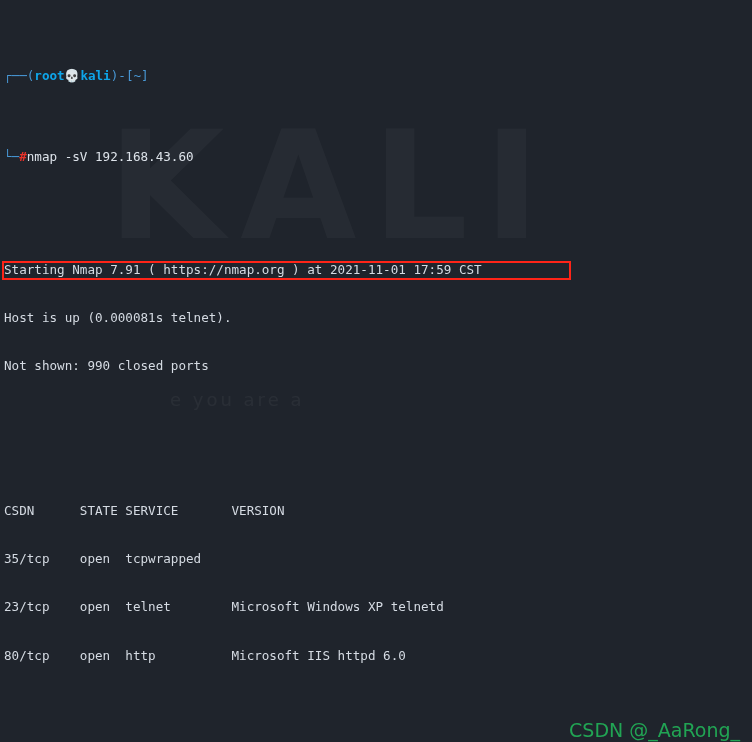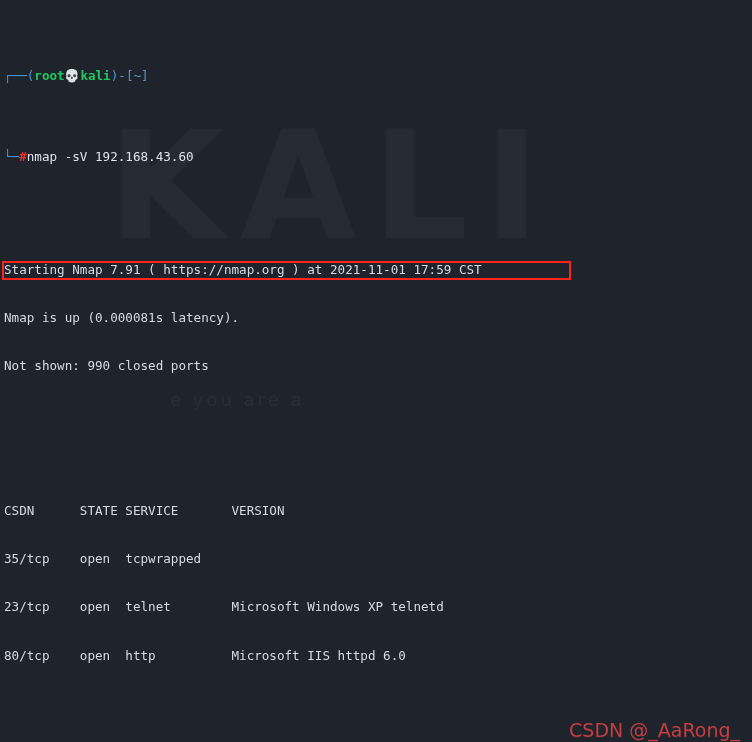--- a/index.html
+++ b/index.html
@@ -50,41 +50,41 @@
     color: #ffffff;
     opacity: 0.045;
     white-space: nowrap;
   }
   .wm-csdn {
     position: absolute;
     right: 12px;
     bottom: 4px;
     font-family: "DejaVu Sans", "Liberation Sans", sans-serif;
     font-size: 19px;
-    color: #ef4444;
+    color: #22c55e;
     opacity: 0.80;
     white-space: nowrap;
     z-index: 4;
   }
 
   
   .screen {
     position: relative;
     z-index: 2;
     padding: 4px 0 0 4px;
     white-space: pre;
   }
   .line {
     height: 16.1px;
     white-space: pre;
   }
 
   
   .c-blue   { color: #4897d4; }
-  .c-red    { color: #22c55e; font-weight: bold; }
+  .c-red    { color: #0ea5e9; font-weight: bold; }
   .c-redsym { color: #e8322a; font-weight: bold; }
   .c-skull  { color: #e9eef5; }
   .c-white  { color: #dde3ea; margin-top: 24px; }
   .c-txt    { color: #d5dbe3; }
 
   
   .hl-box {
     position: absolute;
     left: 2px;
     top: 261px;
@@ -110,21 +110,21 @@
 
     
     <div class="line"><span class="c-blue">┌──</span><span class="c-blue">(</span><span class="c-red">root</span><span class="c-skull">💀</span><span class="c-red">kali</span><span class="c-blue">)</span><span class="c-blue">-</span><span class="c-blue">[</span><span class="c-blue">~</span><span class="c-blue">]</span></div>
 
     
     <div class="line"><span class="c-blue">└─</span><span class="c-redsym">#</span><span class="c-white">nmap -sV 192.168.43.60</span></div>
 
     
     <div>
       <div class="line c-txt">Starting Nmap 7.91 ( https://nmap.org ) at 2021-11-01 17:59 CST</div>
-      <div class="line c-txt">Nmap is up (0.000081s latency).</div>
+      <div class="line c-txt">Host is up (0.000081s telnet).</div>
       <div class="line c-txt">Not shown: 990 closed ports</div>
     </div>
 
     
     <div>
       <div class="line c-txt">CSDN      STATE SERVICE       VERSION</div>
       <div class="line c-txt">35/tcp    open  tcpwrapped</div>
       <div class="line c-txt">23/tcp    open  telnet        Microsoft Windows XP telnetd</div>
       <div class="line c-txt">80/tcp    open  http          Microsoft IIS httpd 6.0</div>
       

